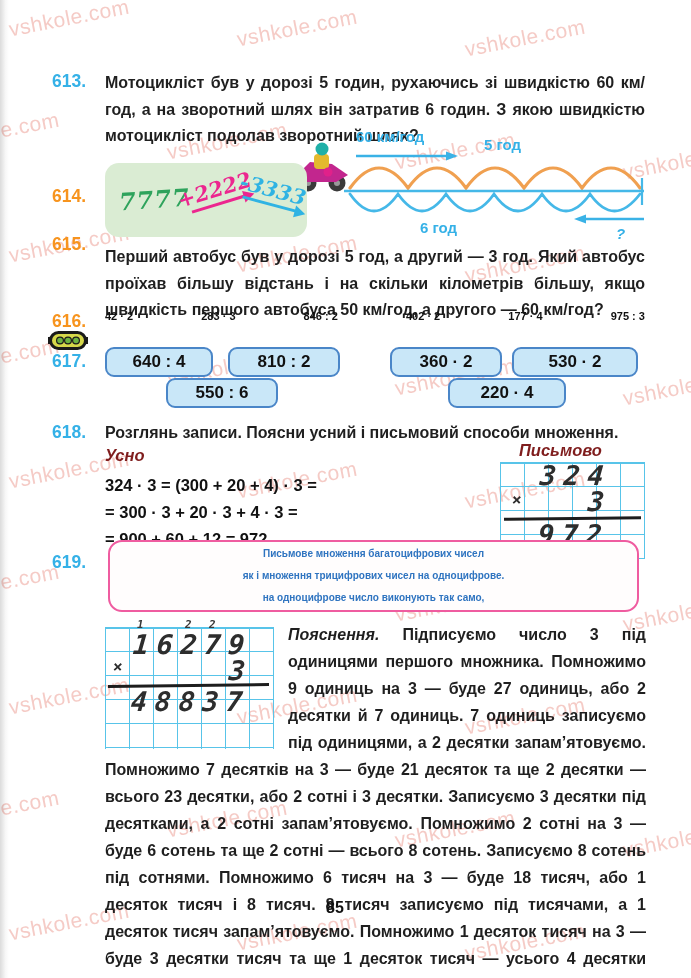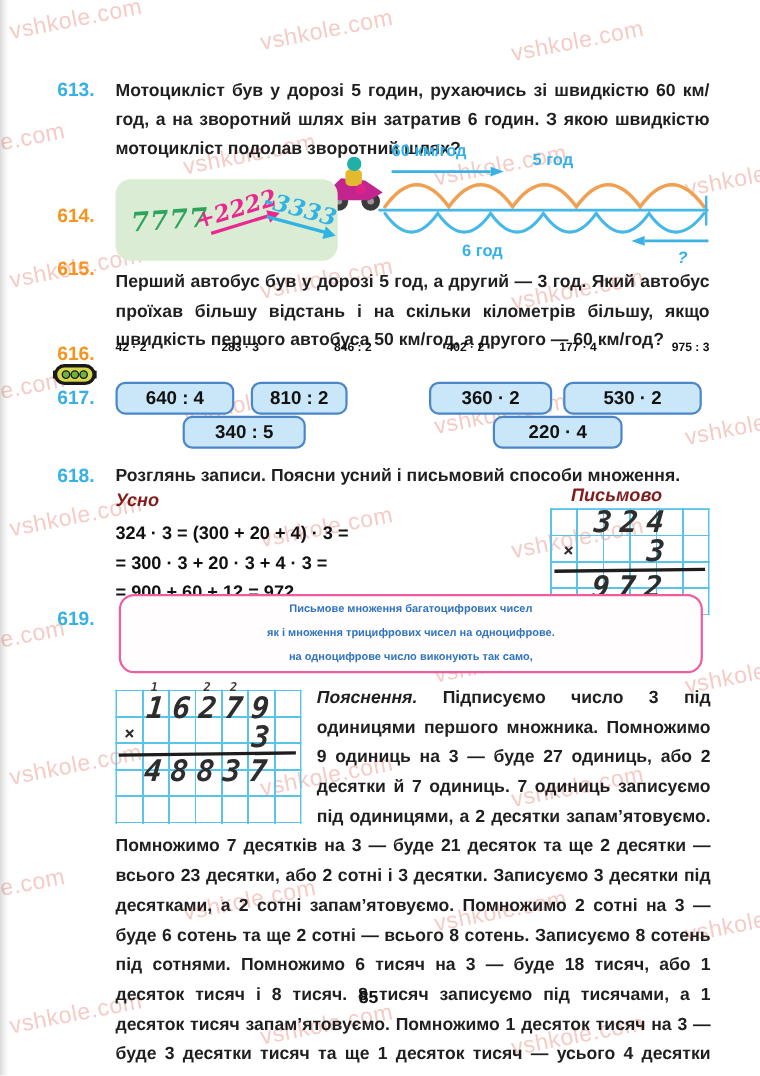--- a/index.html
+++ b/index.html
@@ -197,22 +197,22 @@
       <span>42 · 2</span>
       <span>283 · 3</span>
       <span>846 : 2</span>
       <span>402 · 2</span>
       <span>177 · 4</span>
       <span>975 : 3</span>
     </div>
 
     <span class="num blue" style="left:52px;top:351px;">617.</span>
     <div class="card" style="left:105px;top:347px;width:108px;">640 : 4</div>
-    <div class="card" style="left:228px;top:347px;width:88px;">810 : 2</div>
-    <div class="card" style="left:166px;top:378px;width:112px;">340 : 5</div>
+    <div class="card" style="left:228px;top:347px;width:112px;">810 : 2</div>
+    <div class="card" style="left:166px;top:378px;width:112px;">550 : 6</div>
     <div class="card" style="left:390px;top:347px;width:112px;">360 · 2</div>
     <div class="card" style="left:512px;top:347px;width:126px;">530 · 2</div>
     <div class="card" style="left:448px;top:378px;width:118px;">220 · 4</div>
 
     <span class="num blue" style="left:52px;top:422px;">618.</span>
     <p class="para" style="left:105px;top:420px;width:540px;text-align:left;">Розглянь записи. Поясни усний і письмовий способи множення.</p>
     <span class="ital" style="left:105px;top:446px;">Усно</span>
     <span class="ital" style="left:519px;top:441px;">Письмово</span>
     <div class="eqs">
       <div>324 · 3 = (300 + 20 + 4) · 3 =</div>

